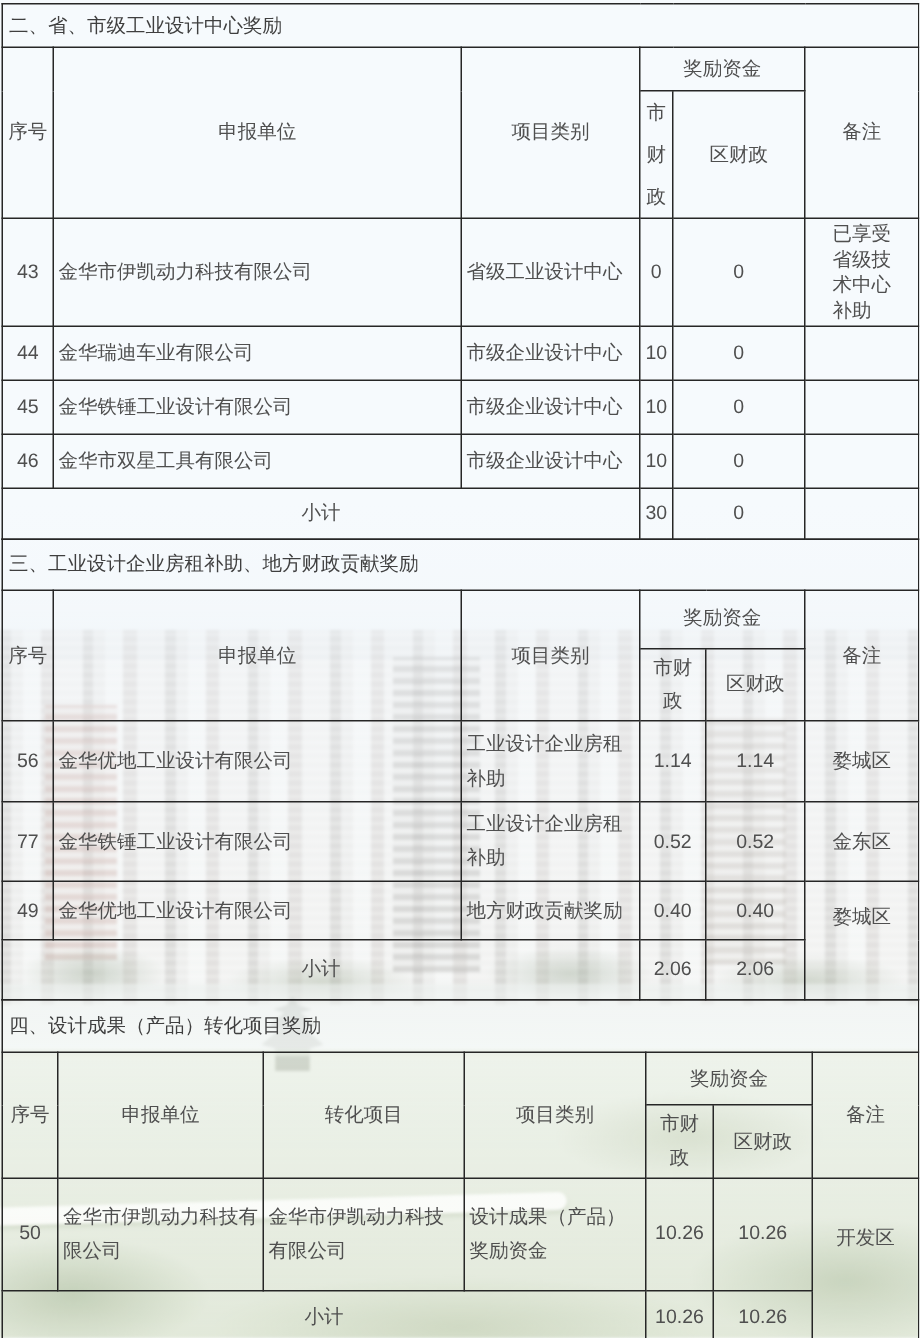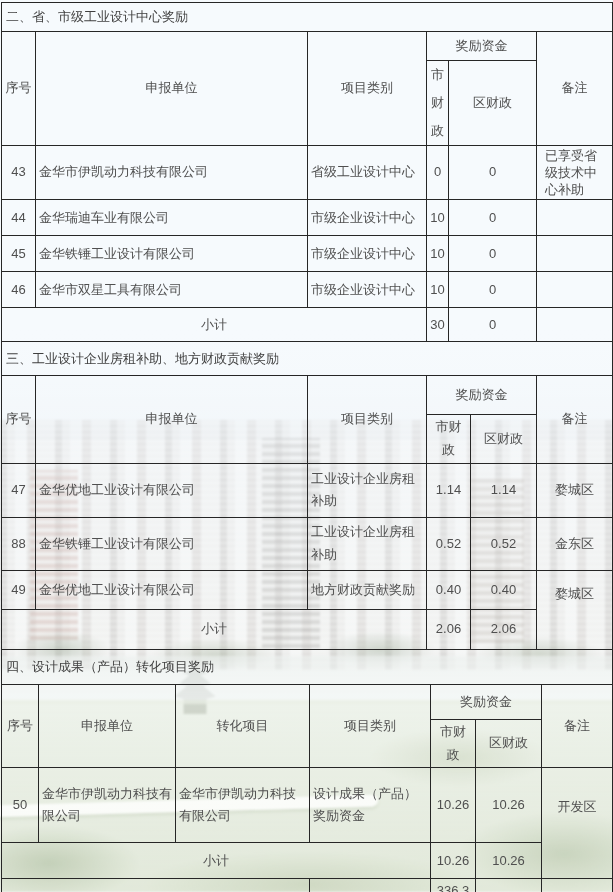--- a/index.html
+++ b/index.html
@@ -60,21 +60,21 @@
   
   .content { position:absolute; z-index:2; top:2px; left:1px; width:611px; }
   table { border-collapse:collapse; width:611px; table-layout:fixed;
     font-size:13px; color:#4f4f4f; }
   table.follow { margin-top:-1px; }
   td { border:1px solid #262626; padding:1px 3px; text-align:center;
     vertical-align:middle; line-height:1.75; overflow:hidden; word-break:break-all; }
   td.l { text-align:left; }
   tr.title-row td { text-align:left; padding-left:4px; color:#3f3f3f; }
   td.vhead { line-height:2.15; padding:0 1px; }
-  td.tight { line-height:1.32; padding:1px 8px; }
+  td.tight { line-height:1.32; padding:1px 18px; }
   td.merged-remark { vertical-align:top; }
   td.pt12 { padding-top:12px; }
   td.pt28 { padding-top:28px; }
 </style>
 </head>
 <body>
 
 <div class="page">
 
   <div class="scene">
@@ -176,29 +176,29 @@
         <td rowspan="2">申报单位</td>
         <td rowspan="2">项目类别</td>
         <td colspan="2">奖励资金</td>
         <td rowspan="2">备注</td>
       </tr>
       <tr style="height:36px">
         <td>市财政</td>
         <td>区财政</td>
       </tr>
       <tr style="height:54px">
-        <td>47</td>
+        <td>56</td>
         <td class="l">金华优地工业设计有限公司</td>
         <td class="l">工业设计企业房租补助</td>
         <td>1.14</td>
         <td>1.14</td>
         <td>婺城区</td>
       </tr>
       <tr style="height:53px">
-        <td>88</td>
+        <td>77</td>
         <td class="l">金华铁锤工业设计有限公司</td>
         <td class="l">工业设计企业房租补助</td>
         <td>0.52</td>
         <td>0.52</td>
         <td>金东区</td>
       </tr>
       <tr style="height:39px">
         <td>49</td>
         <td class="l">金华优地工业设计有限公司</td>
         <td class="l">地方财政贡献奖励</td>

